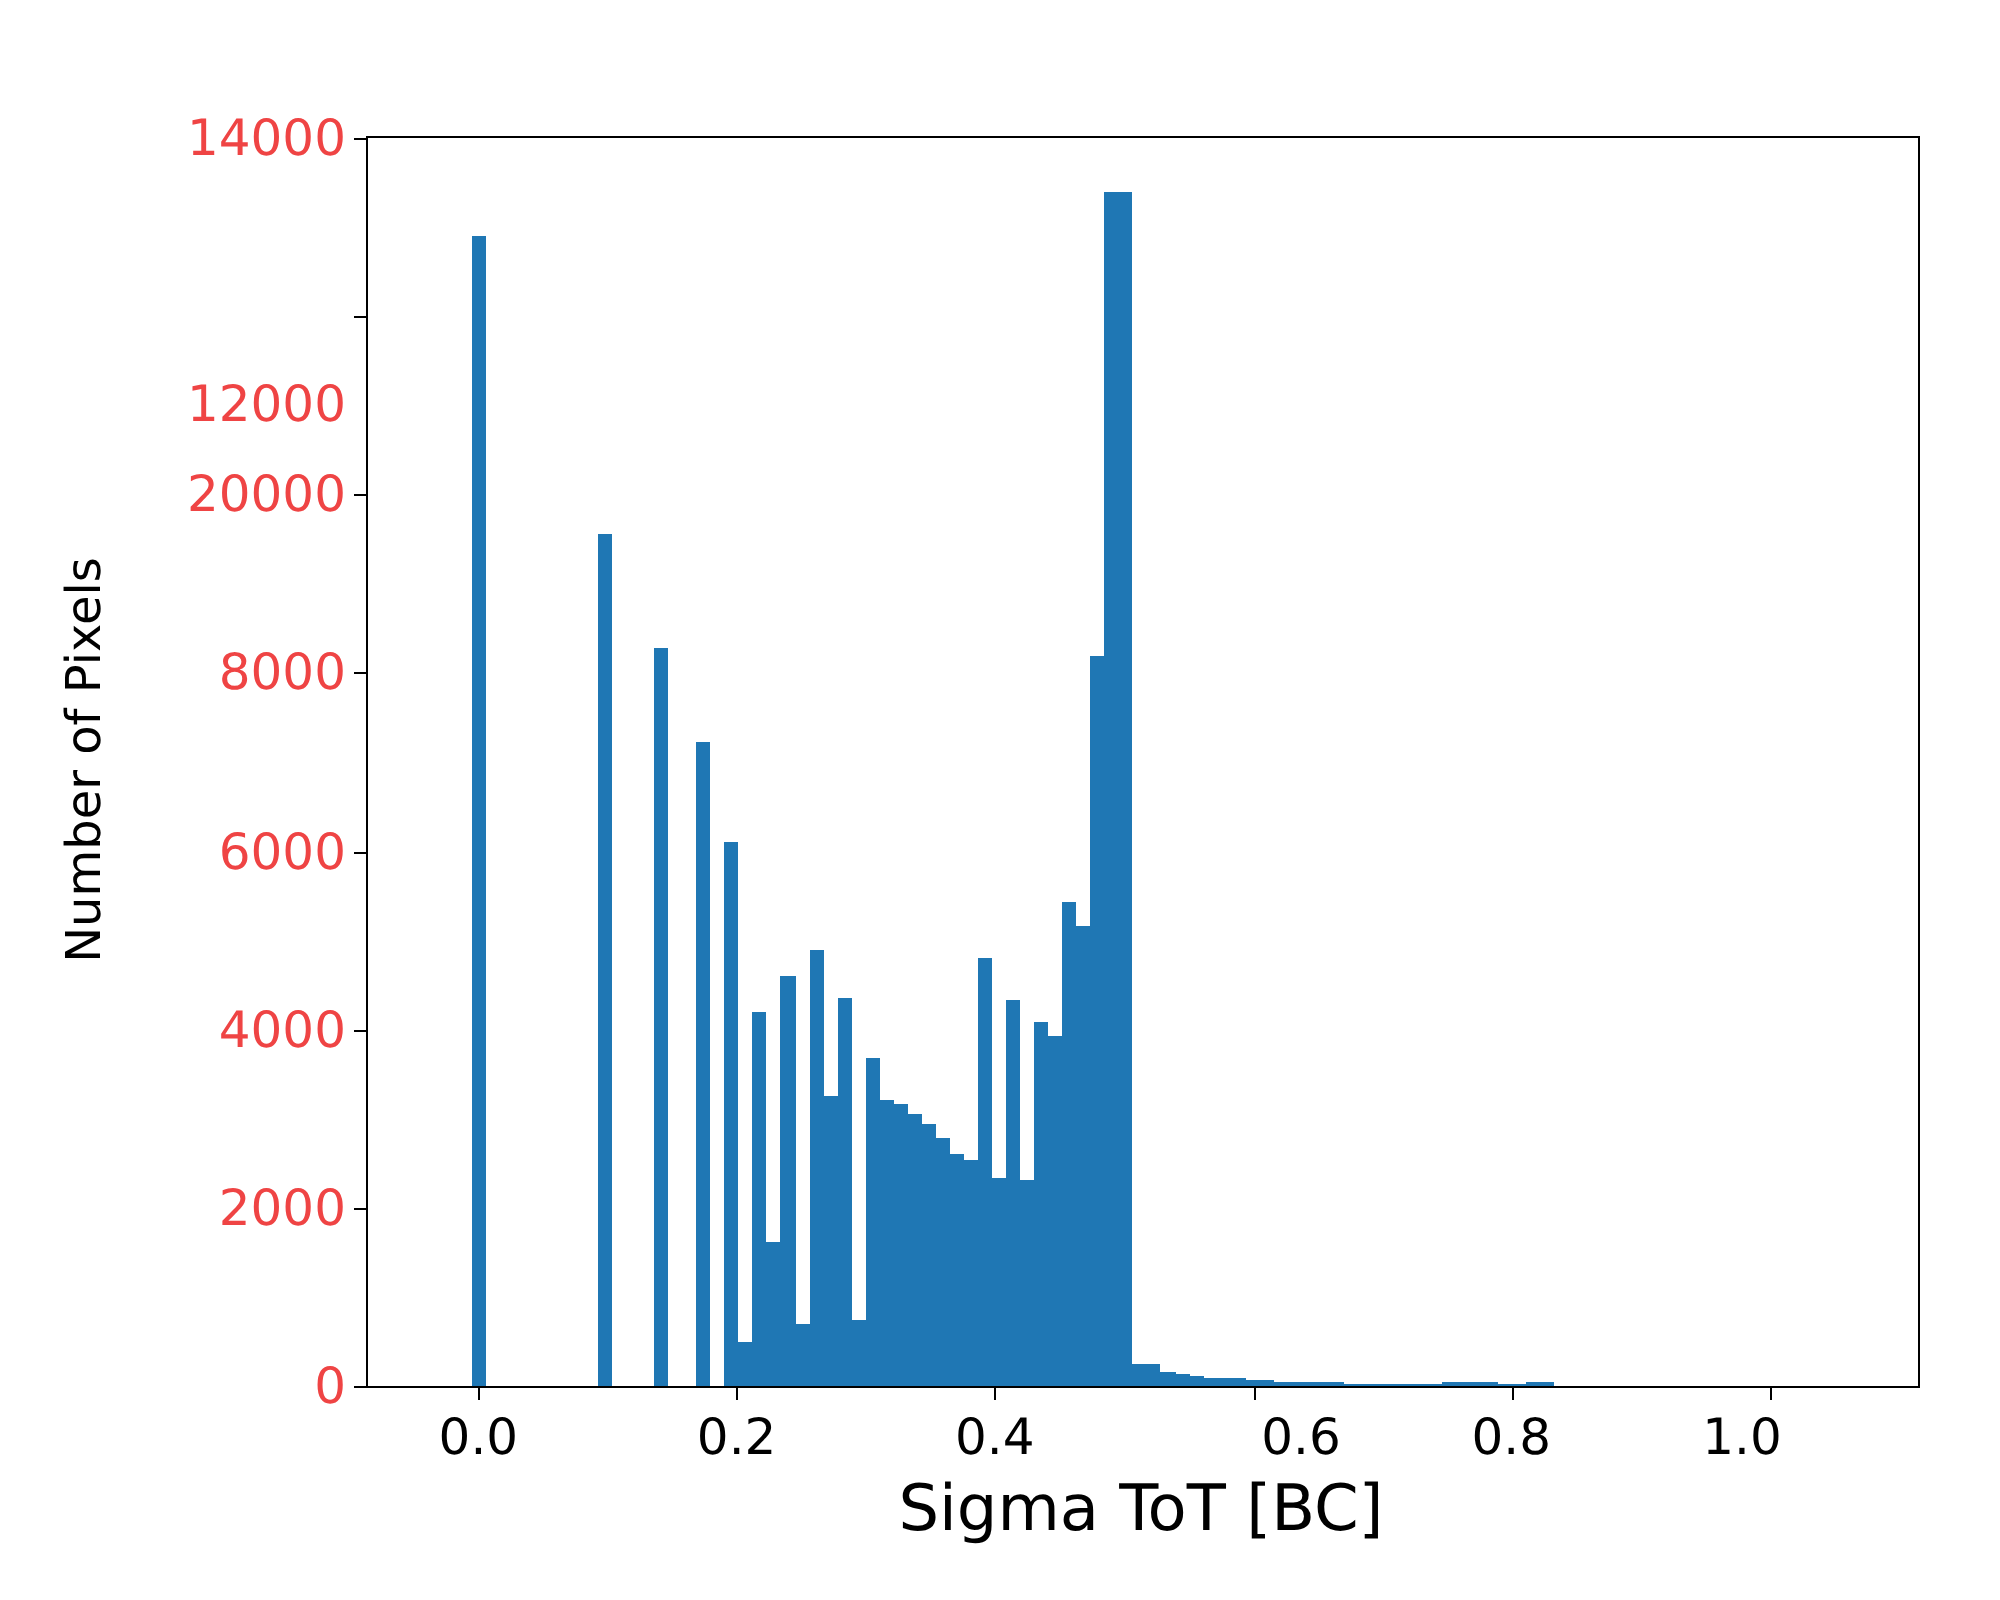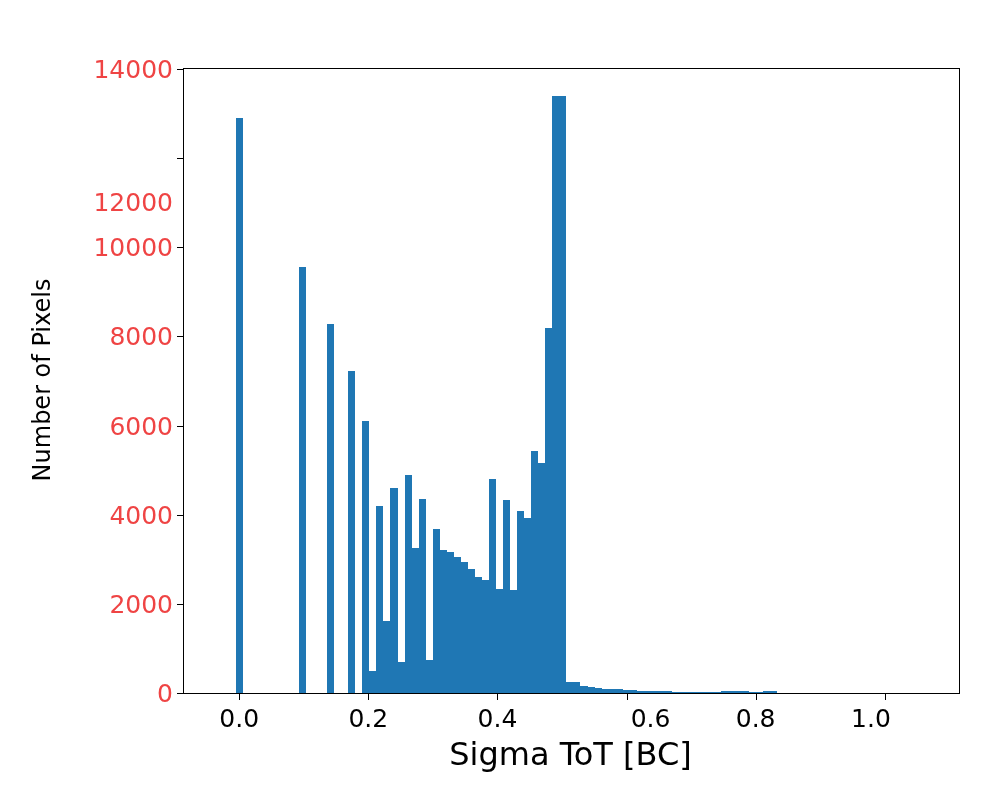--- a/index.html
+++ b/index.html
@@ -189,21 +189,21 @@
         <div class="ytick-label" style="top: 624px;">0</div>
         <div class="ytick-mark" style="top: 534.857px;"></div>
         <div class="ytick-label" style="top: 534.857px;">2000</div>
         <div class="ytick-mark" style="top: 445.714px;"></div>
         <div class="ytick-label" style="top: 445.714px;">4000</div>
         <div class="ytick-mark" style="top: 356.571px;"></div>
         <div class="ytick-label" style="top: 356.571px;">6000</div>
         <div class="ytick-mark" style="top: 267.429px;"></div>
         <div class="ytick-label" style="top: 267.429px;">8000</div>
         <div class="ytick-mark" style="top: 178.286px;"></div>
-        <div class="ytick-label" style="top: 178.286px;">10000</div>
+        <div class="ytick-label" style="top: 178.286px;">20000</div>
         <div class="ytick-mark" style="top: 89.1429px;"></div>
         <div class="ytick-label" style="top: 89.1429px; margin-top: 44px;">12000</div>
         <div class="ytick-mark" style="top: 0px;"></div>
         <div class="ytick-label" style="top: 0px;">14000</div>
       </div>
     <div id="xtick-group">
         <div class="xtick-mark" style="left: 55.1958px;"></div>
         <div class="xtick-label" style="left: 55.1958px;">0.0</div>
         <div class="xtick-mark" style="left: 184.309px;"></div>
         <div class="xtick-label" style="left: 184.309px;">0.2</div>

